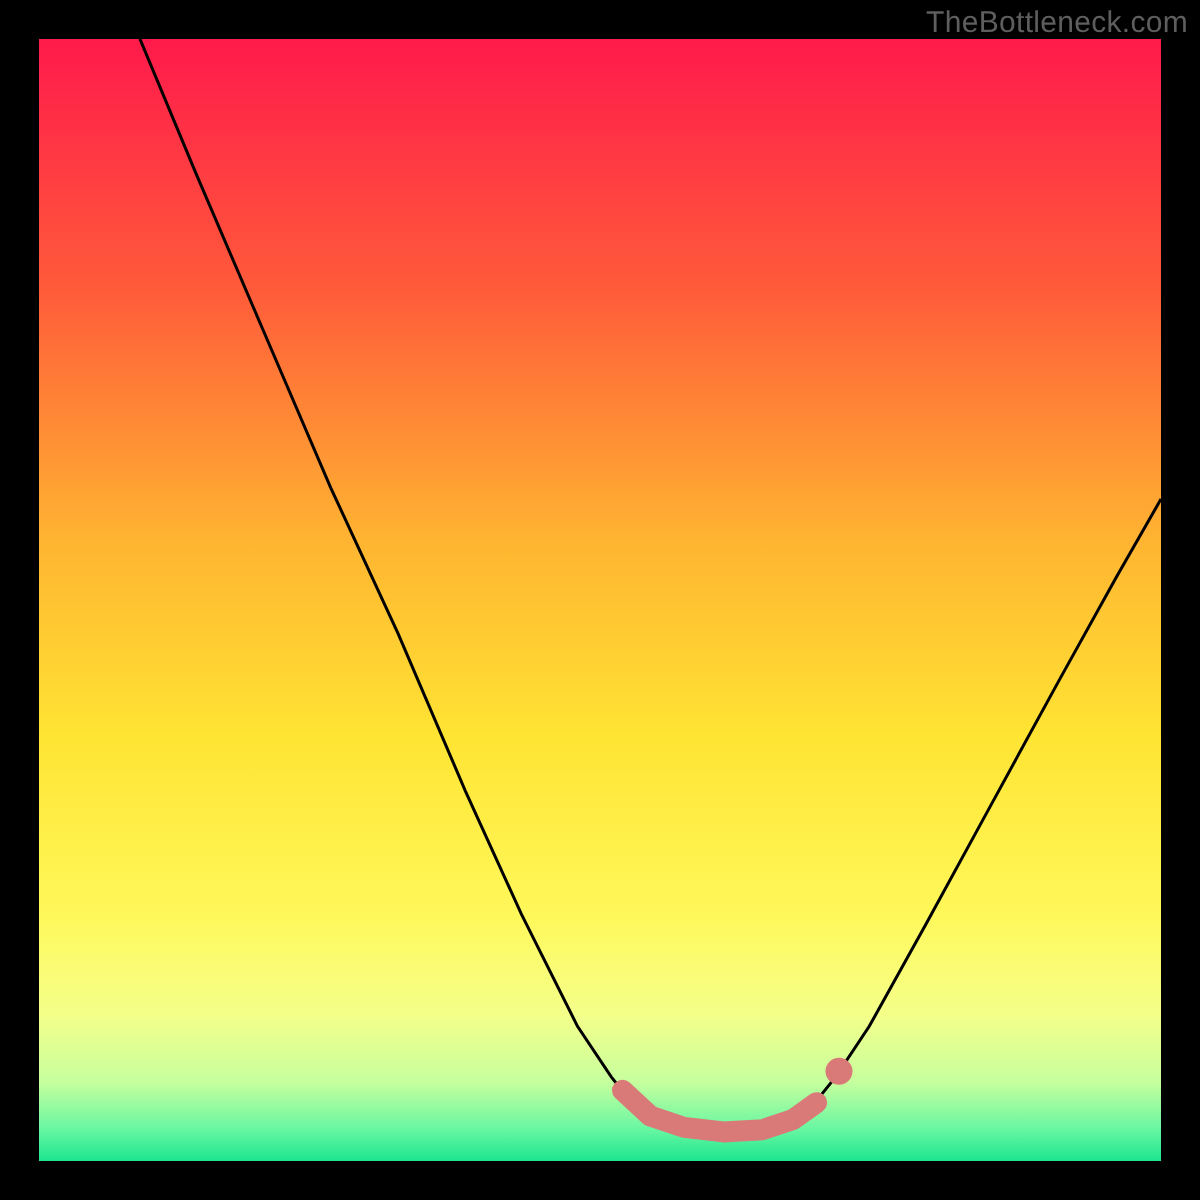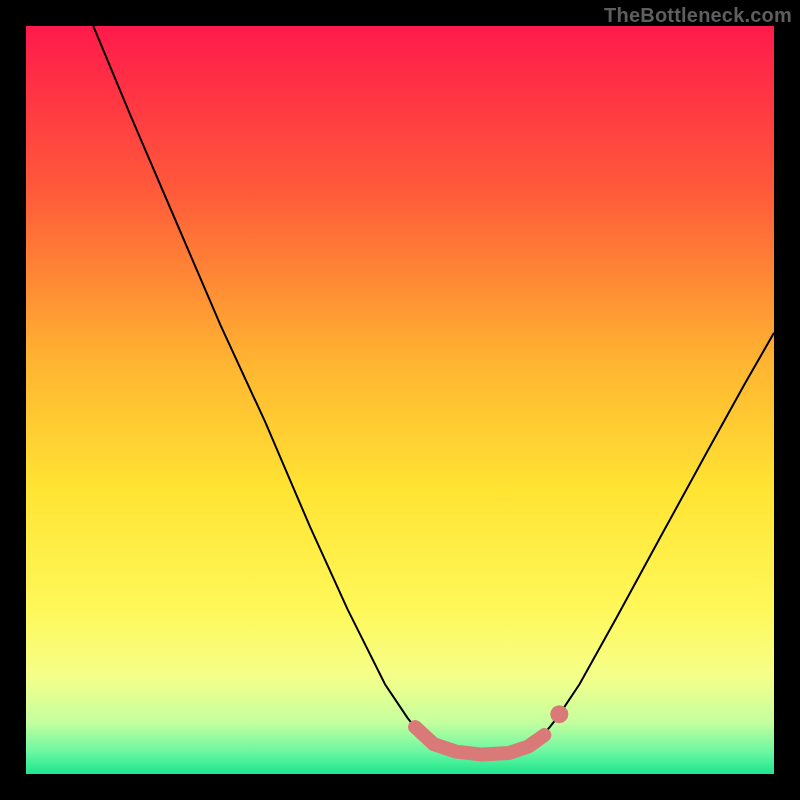--- a/index.html
+++ b/index.html
@@ -23,21 +23,21 @@
     top: 26px;
     width: 748px;
     height: 748px;
   }
   .watermark {
     position: absolute;
     top: 4px;
     right: 8px;
     color: #5e5e5e;
     font-size: 20px;
-    font-weight: 700;
+    font-weight: 400;
     letter-spacing: 0.2px;
   }
 </style>
 </head>
 <body>
 
 <div class="canvas">
   <svg class="plot" viewBox="0 0 748 748" preserveAspectRatio="none">
     <defs>
       <linearGradient id="bg-grad" x1="0" y1="0" x2="0" y2="1">

